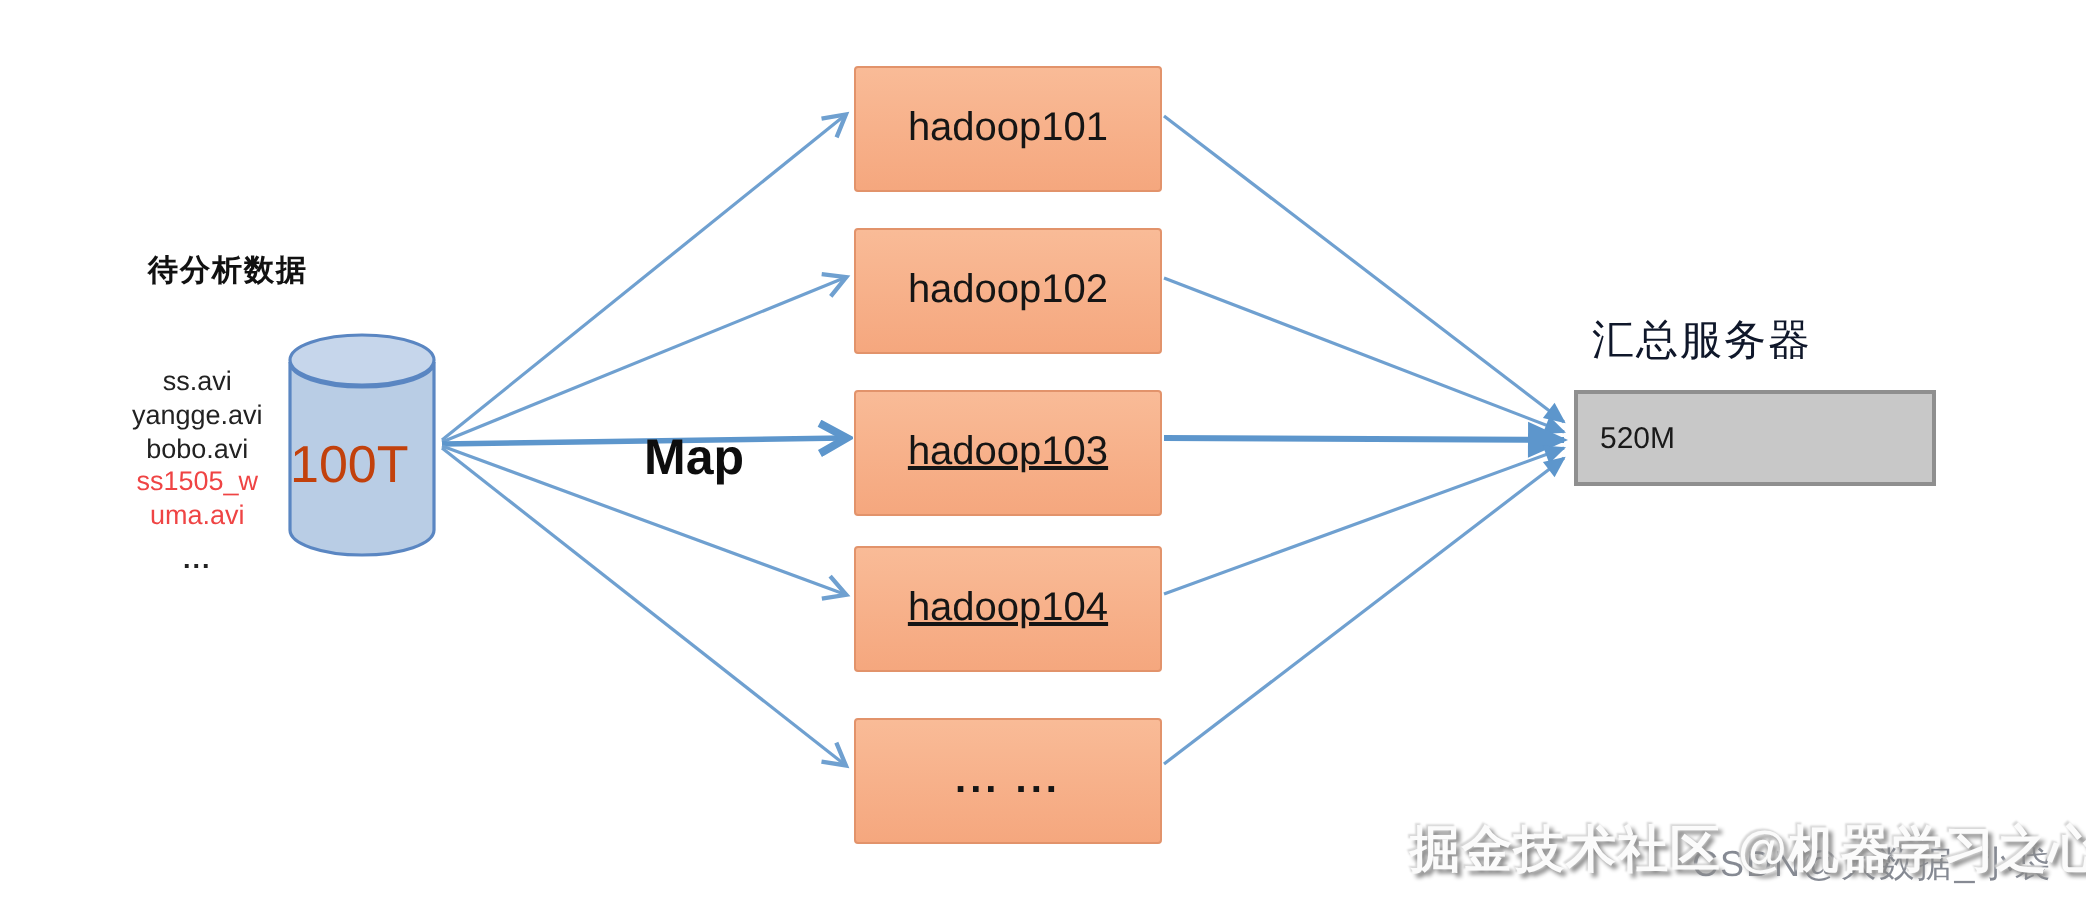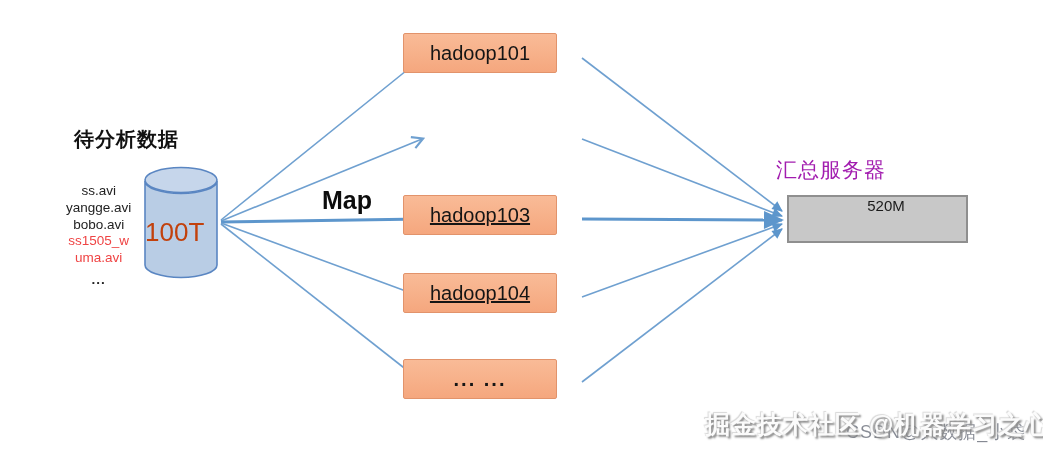--- a/index.html
+++ b/index.html
@@ -16,21 +16,21 @@
 
   svg.arrows-layer {
     position: absolute;
     left: 0; top: 0;
     width: 1043px; height: 455px;
   }
 
   .source-title {
     position: absolute;
     left: 74px; top: 126px;
-    font-size: 20px;
+    font-size: 15px;
     font-weight: bold;
     color: #111111;
     letter-spacing: 1px;
   }
 
   .file-list {
     position: absolute;
     left: 66px; top: 183px;
     font-size: 13.5px;
     line-height: 16.8px;
@@ -46,67 +46,67 @@
     width: 53px;
     font-size: 26px;
     color: #c2410c;
   }
 
   .phase-label {
     position: absolute;
     font-size: 25px;
     font-weight: bold;
     color: #0d0d0d;
+    margin-top: 29px;
   }
   .phase-map { left: 322px; top: 186px; }
   .phase-reduce { left: 595px; top: 190px; }
 
   .node-box {
     position: absolute;
-    left: 403px;
+    left: 427px;
     width: 154px;
-    height: 40px;
+    height: 63px;
     background: linear-gradient(#f9bb97, #f5a77e);
     border: 1px solid #e2936b;
     border-radius: 2px;
     display: flex;
     align-items: center;
     justify-content: center;
     font-size: 20px;
     color: #151515;
   }
   .node-1 { top: 33px; }
   .node-2 { top: 114px; }
   .node-3 { top: 195px; text-decoration: underline; }
   .node-4 { top: 273px; text-decoration: underline; }
   .node-5 { top: 359px; font-weight: bold; letter-spacing: 2px; }
 
   .result-title {
     position: absolute;
-    left: 776px; top: 156px;
+    left: 796px; top: 156px;
     font-size: 21px;
-    color: #a21caf;
+    color: #0f172a;
     letter-spacing: 1px;
     text-align: right;
   }
 
   .result-box {
     position: absolute;
     left: 787px; top: 195px;
     width: 181px;
     height: 48px;
     background: #c8c8c8;
     border: 2px solid #8f8f8f;
     display: flex;
     align-items: center;
-    padding-left: 24px;
+    padding-left: 11px;
     font-size: 15px;
     color: #1a1a1a;
     white-space: nowrap;
-    flex-direction: column;
   }
   .result-box .result-size { margin-right: 7px; }
   .result-box .result-file { color: #f20000; }
 
   .watermark-primary {
     position: absolute;
     left: 662px; top: 408px;
     font-size: 25px;
     font-weight: bold;
     color: #fbfbfb;
@@ -174,20 +174,21 @@
     <div class="file file-red">ss1505_w</div>
     <div class="file file-red">uma.avi</div>
     <div class="file file-ellipsis">...</div>
   </div>
 
   <div class="cylinder-label">100T</div>
 
   <div class="phase-label phase-map">Map</div>
 
   <div class="node-box node-1">hadoop101</div>
+  <div class="node-box node-2">hadoop102</div>
   <div class="node-box node-3">hadoop103</div>
   <div class="node-box node-4">hadoop104</div>
   <div class="node-box node-5">... ...</div>
 
   <div class="result-title">汇总服务器</div>
 
   <div class="result-box">
     <span class="result-size">520M</span>
   </div>
 

